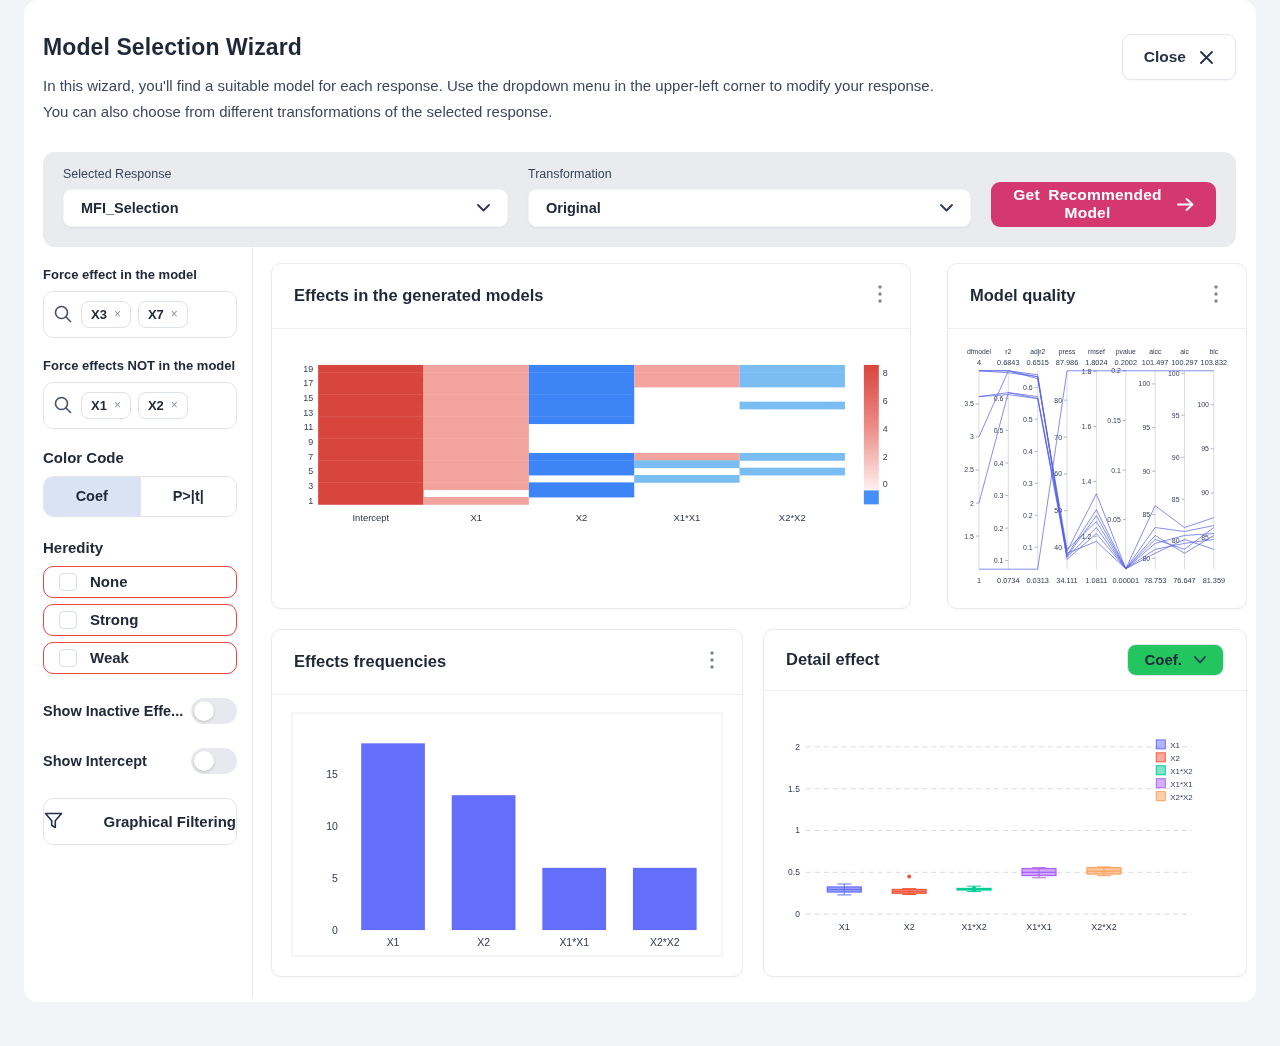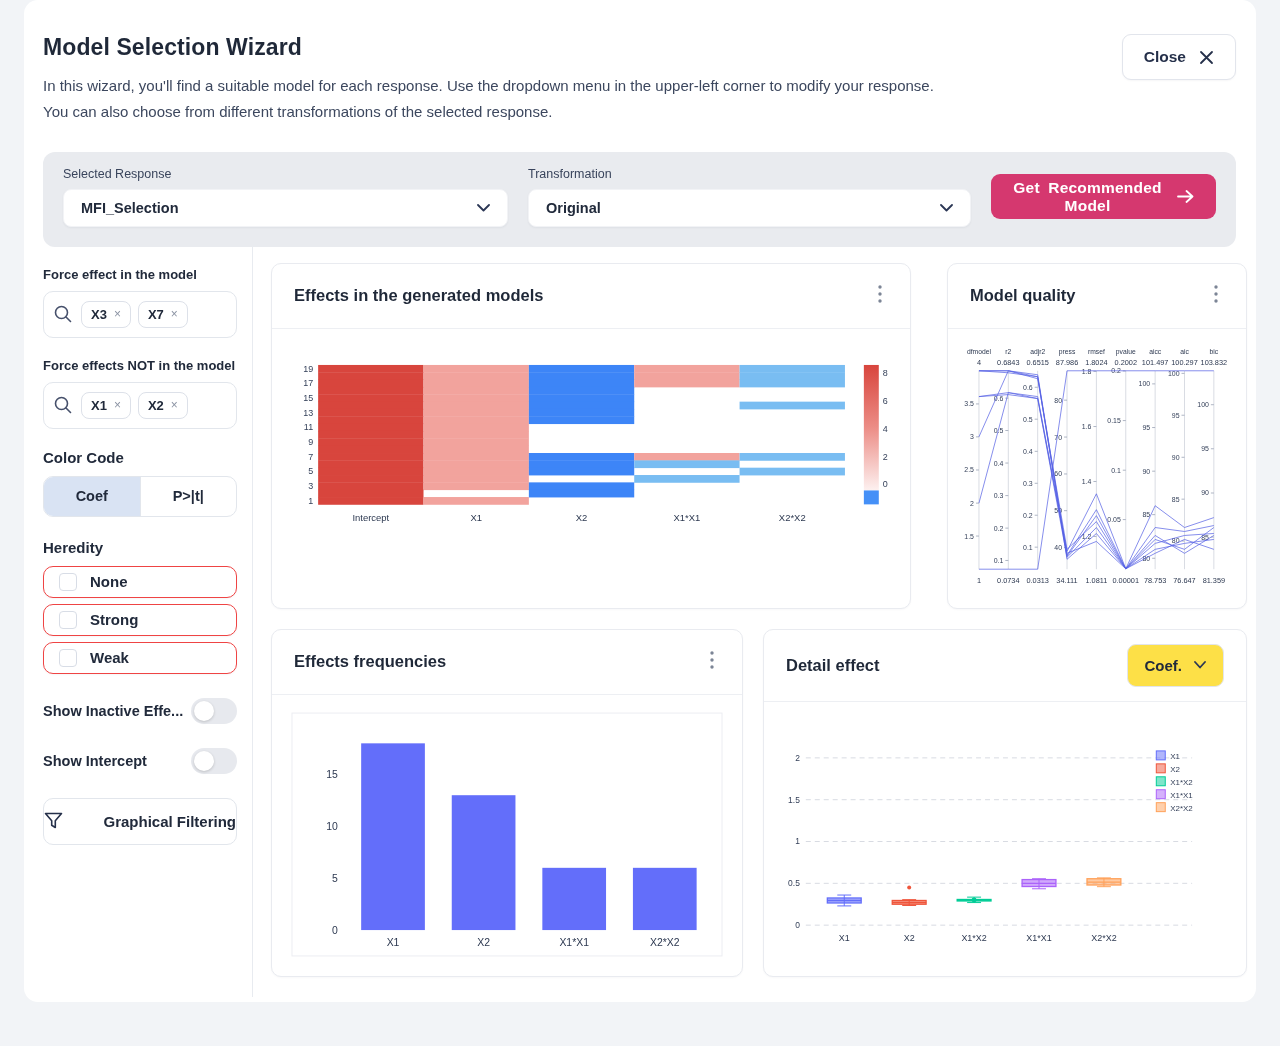--- a/index.html
+++ b/index.html
@@ -10,21 +10,21 @@
   
   .hdr { position:relative; padding:34px 20px 0 19px; }
   .hdr h1 { font-size:23px; font-weight:700; color:#1f2838; letter-spacing:.1px; }
   .hdr p { margin-top:12px; font-size:15px; color:#3c475e; line-height:1.75; max-width:1060px; }
   .close-btn { position:absolute; top:34px; right:20px; height:46px; padding:0 21px;
                background:#fff; border:1px solid #e2e5ec; border-radius:9px;
                display:flex; align-items:center; gap:13px; font-size:15.5px; font-weight:700;
                color:#25304a; box-shadow:0 1px 2px rgba(25,35,60,.04); cursor:pointer;margin-left:36px; }
   
   .toolbar { margin:26px 0 0; background:#e9ebef; border-radius:12px;
-             padding:15px 20px 20px; display:flex; gap:20px; align-items:center; }
+             padding:15px 20px 20px; display:flex; gap:20px; align-items:flex-end; }
   .field { flex:0 0 445px; }
   .field.t { flex:0 0 443px; }
   .field label { display:block; font-size:12.5px; font-weight:500; color:#39445c; margin-bottom:8px; }
   .select { height:38px; background:#fff; border:1px solid #f2f3f6; border-radius:8px;
             display:flex; align-items:center; justify-content:space-between; padding:0 17px;
             font-size:14.5px; font-weight:600; color:#212a3b; box-shadow:0 1px 2px rgba(20,30,60,.05); cursor:pointer;gap:12px; }
   .go-btn { margin-left:auto; height:45px; background:#d5386f; border:none; border-radius:9px;
             color:#fff; font-size:15.5px; font-weight:600; letter-spacing:.2px; word-spacing:4px;
             padding:0 22px; display:flex; align-items:center; gap:15px; cursor:pointer;
             font-family:"Liberation Sans", sans-serif; }
@@ -71,21 +71,21 @@
   .kebab { cursor:pointer; padding:2px 6px; }
   .c-effects { width:640px; height:346px; }
   .c-quality { width:300px; height:346px; }
   .c-freq    { width:472px; height:348px; }
   .c-detail  { flex:1; height:348px; }
   .c-effects .card-body { padding:26px 10px 6px 10px; }
   .c-quality .card-body { padding:16px 14px; }
   .c-freq .card-body { padding:14px 16px; }
   .c-detail .card-head { padding:14px 22px; }
   .c-detail .card-body { padding:26px 6px 6px 2px; }
-  .coef-btn { height:43px; padding:0 17px; border:1px solid #e2e5eb; border-radius:9px; background:#fde047;
+  .coef-btn { height:32px; padding:0 17px; border:1px solid #e2e5eb; border-radius:9px; background:#22c55e;
               display:flex; align-items:center; gap:12px; font-size:15px; font-weight:600; cursor:pointer; }
   svg text { font-family:"Liberation Sans", sans-serif; }
 </style>
 </head>
 <body>
 
 <div class="wizard">
 
   <div class="hdr">
     <h1>Model Selection Wizard</h1>

